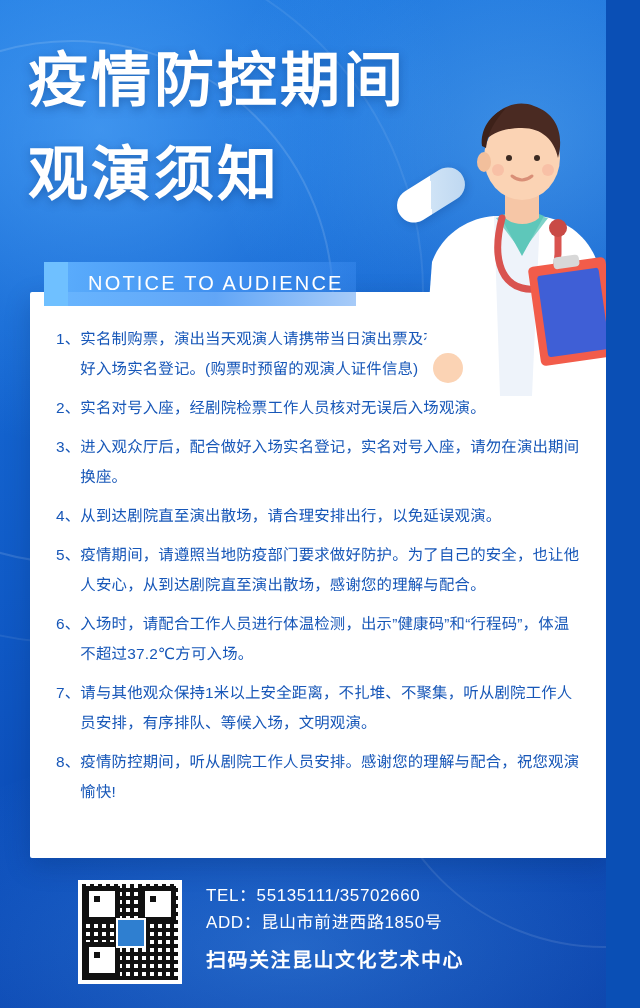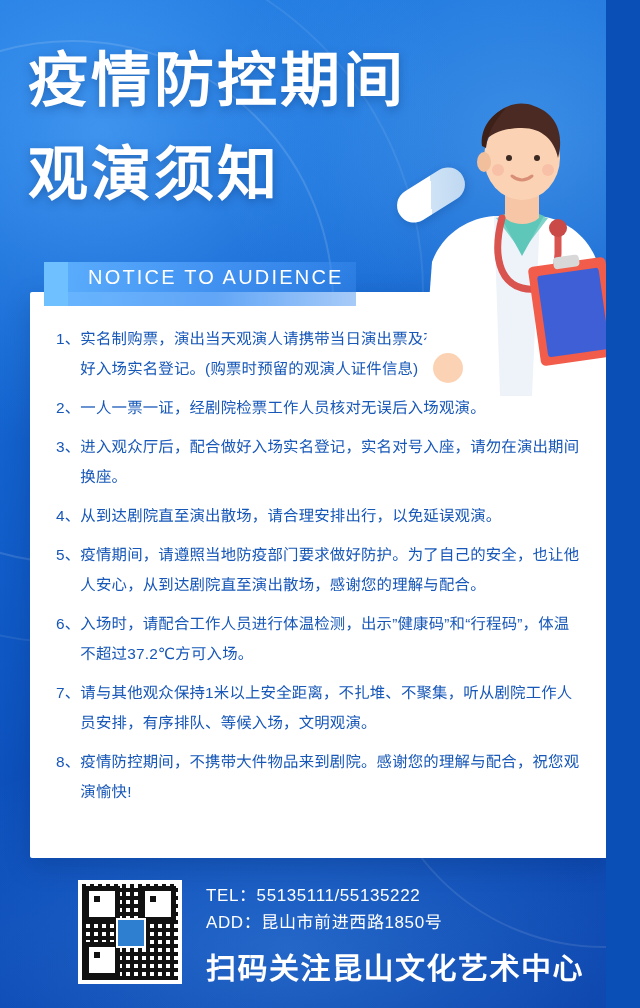--- a/index.html
+++ b/index.html
@@ -76,21 +76,21 @@
     left: 44px;
     top: 262px;
     width: 312px;
     height: 44px;
     background: linear-gradient(90deg, rgba(96,178,255,0.95) 0%, rgba(70,150,245,0.85) 55%, rgba(60,140,240,0.45) 100%);
     z-index: 6;
   }
   .subtitle-bar .en {
     position: absolute;
     left: 44px;
-    top: 4px;
+    top: 10px;
     color: #ffffff;
     font-size: 20px;
     letter-spacing: 2.2px;
     font-weight: 500;
   }
   .subtitle-bar .tick {
     position: absolute;
     left: 0; top: 0;
     width: 24px; height: 44px;
     background: #6fc0ff;
@@ -214,21 +214,21 @@
   .contact-line {
     font-size: 17px;
     line-height: 27px;
     letter-spacing: 0.6px;
   }
   .footer-cta {
     position: absolute;
     left: 206px;
     top: 86px;
     color: #ffffff;
-    font-size: 30px;
+    font-size: 20px;
     font-weight: bold;
     letter-spacing: 1.5px;
   }
 </style>
 </head>
 <body>
 
 <div class="poster">
 
   <div class="swoosh sw1"></div>
@@ -289,21 +289,21 @@
   </div>
 
   <div class="card">
     <ul class="notice-list">
       <li class="notice-item">
         <span class="notice-num">1、</span>
         <span class="notice-text">实名制购票，演出当天观演人请携带当日演出票及有效身份证件，配合做好入场实名登记。(购票时预留的观演人证件信息)</span>
       </li>
       <li class="notice-item">
         <span class="notice-num">2、</span>
-        <span class="notice-text">一人一票一证，经剧院检票工作人员核对无误后入场观演。</span>
+        <span class="notice-text">实名对号入座，经剧院检票工作人员核对无误后入场观演。</span>
       </li>
       <li class="notice-item">
         <span class="notice-num">3、</span>
         <span class="notice-text">进入观众厅后，配合做好入场实名登记，实名对号入座，请勿在演出期间换座。</span>
       </li>
       <li class="notice-item">
         <span class="notice-num">4、</span>
         <span class="notice-text">从到达剧院直至演出散场，请合理安排出行，以免延误观演。</span>
       </li>
       <li class="notice-item">
@@ -313,34 +313,34 @@
       <li class="notice-item">
         <span class="notice-num">6、</span>
         <span class="notice-text">入场时，请配合工作人员进行体温检测，出示”健康码”和“行程码”，体温不超过37.2℃方可入场。</span>
       </li>
       <li class="notice-item">
         <span class="notice-num">7、</span>
         <span class="notice-text">请与其他观众保持1米以上安全距离，不扎堆、不聚集，听从剧院工作人员安排，有序排队、等候入场，文明观演。</span>
       </li>
       <li class="notice-item">
         <span class="notice-num">8、</span>
-        <span class="notice-text">疫情防控期间，不携带大件物品来到剧院。感谢您的理解与配合，祝您观演愉快!</span>
+        <span class="notice-text">疫情防控期间，听从剧院工作人员安排。感谢您的理解与配合，祝您观演愉快!</span>
       </li>
     </ul>
   </div>
 
   <div class="footer">
     <div class="qr">
       <div class="qr-inner">
         <span class="qr-eye tl"></span>
         <span class="qr-eye tr"></span>
         <span class="qr-eye bl"></span>
         <span class="qr-logo"></span>
       </div>
     </div>
     <div class="contact">
-      <div class="contact-line">TEL：55135111/55135222</div>
+      <div class="contact-line">TEL：55135111/35702660</div>
       <div class="contact-line">ADD：昆山市前进西路1850号</div>
     </div>
     <div class="footer-cta">扫码关注昆山文化艺术中心</div>
   </div>
 
 </div>
 
 </body></html>

